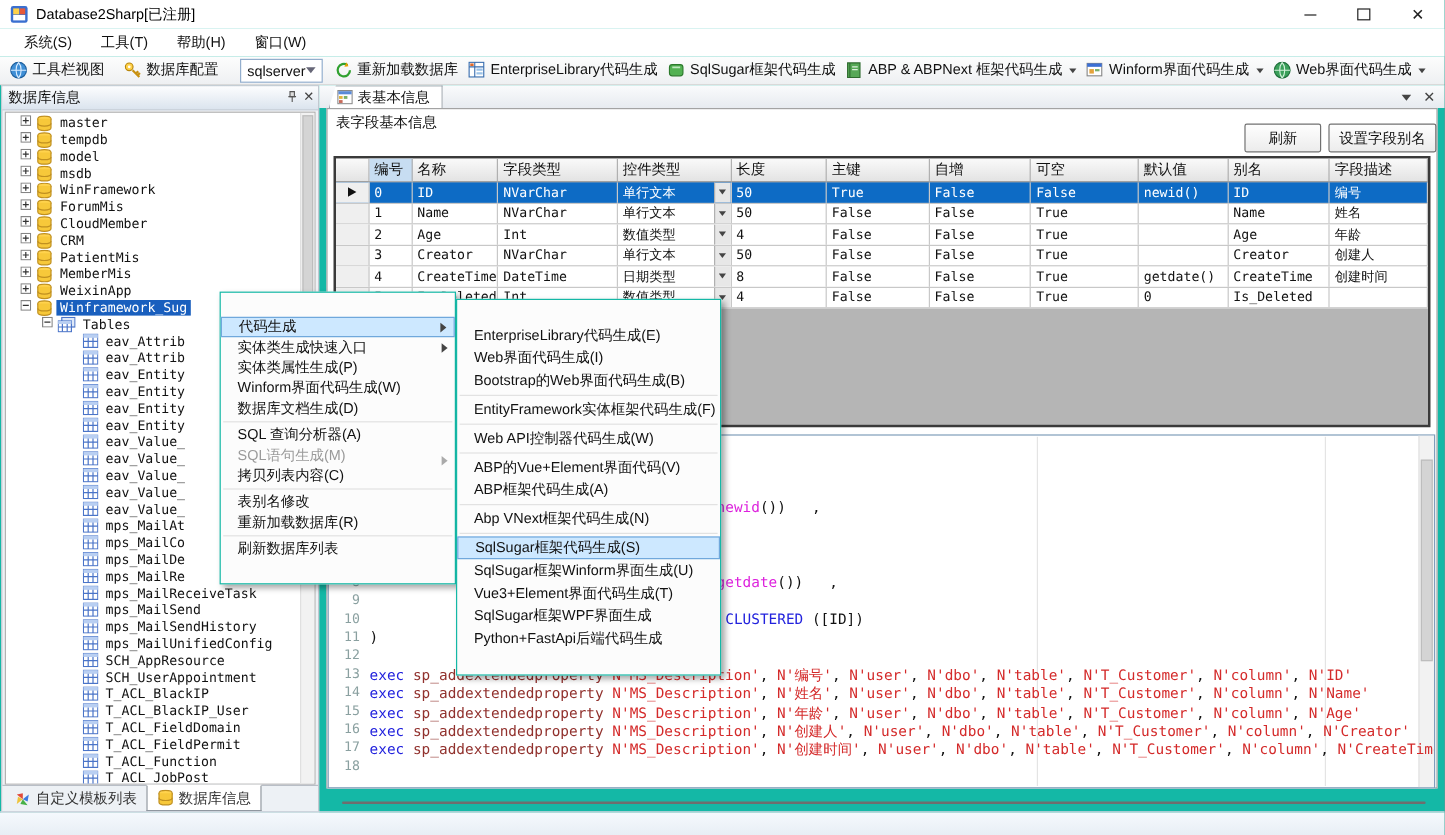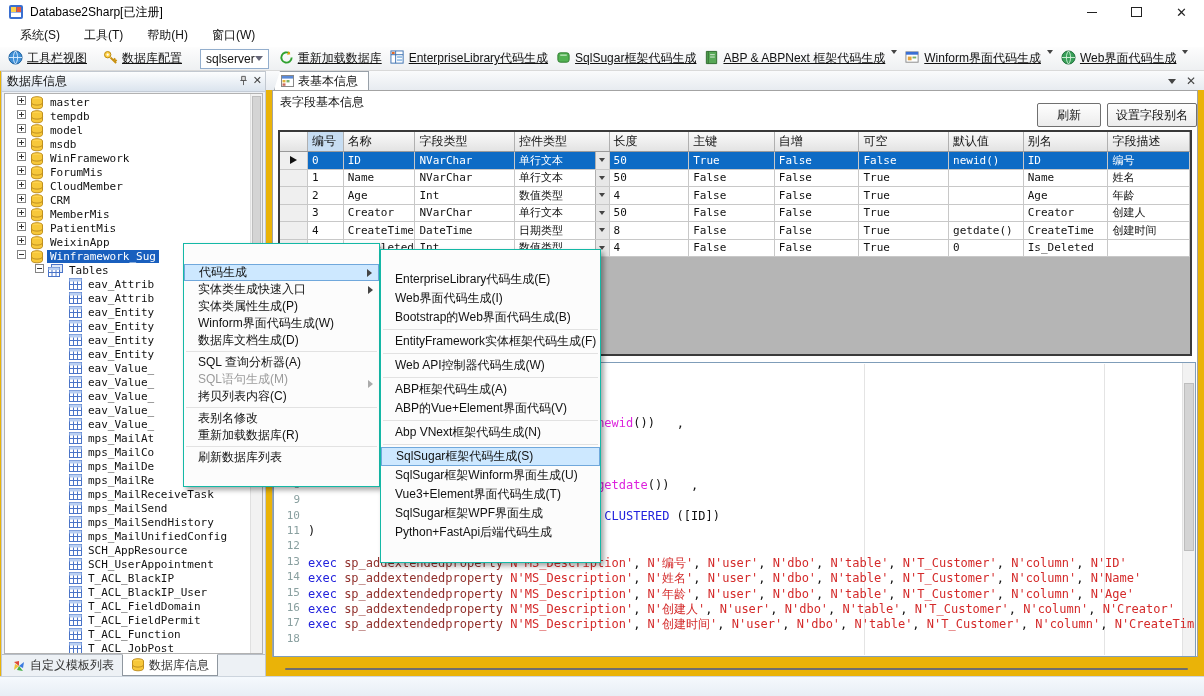--- a/index.html
+++ b/index.html
@@ -1,34 +1,34 @@
 <!DOCTYPE html>
 <html><head>
 <meta charset="utf-8">
 <style>
   html,body{margin:0;padding:0;background:#888;}
-  #app{position:relative;width:1204px;height:696px;background:#eab308;overflow:hidden;
+  #app{position:relative;width:1204px;height:696px;background:#14b8a6;overflow:hidden;
        font-family:"Liberation Sans",sans-serif;font-size:12px;color:#111;}
   .abs{position:absolute;}
   
   .titlebar{left:0;top:0;width:1204px;height:24px;background:#fff;display:flex;align-items:center;}
   .title-text{margin-left:6px;font-size:12px;color:#000;}
   .win-btns{position:absolute;right:0;top:0;height:24px;display:flex;}
   .winbtn{width:45px;height:24px;display:flex;align-items:center;justify-content:center;}
   .glyph-min{width:10px;height:1px;background:#222;}
   .glyph-max{width:9px;height:8px;border:1px solid #222;}
   .glyph-close{font-size:13px;color:#222;line-height:1;}
   .appicon{margin-left:8px;display:flex;}
   
   .menubar{left:0;top:24px;width:1204px;height:23px;background:#fff;display:flex;align-items:center;padding-left:10px;}
   .menu-item{padding:3px 14px 3px 10px;}
   
   .toolbar{left:0;top:47px;width:1204px;height:24px;background:linear-gradient(#fdfdfd,#eef0f2);
            border-bottom:1px solid #d9d9d9;display:flex;align-items:center;padding:0 4px;box-sizing:border-box;}
-  .tbtn{display:flex;align-items:flex-start;gap:4px;padding:2px 4px;white-space:nowrap;text-decoration:underline;}
+  .tbtn{display:flex;align-items:center;gap:4px;padding:2px 4px;white-space:nowrap;}
   .tsep{width:1px;height:16px;background:#c6c6c6;margin:0 4px;}
   .combo{width:108px;height:18px;background:#fff;border:1px solid #93aecd;display:flex;align-items:center;
          justify-content:space-between;padding:0 5px;margin:0 6px;}
   .chev{width:0;height:0;border-left:4px solid transparent;border-right:4px solid transparent;border-top:5px solid #667;}
   .ddarrow{width:0;height:0;border-left:3.5px solid transparent;border-right:3.5px solid transparent;border-top:4px solid #444;margin-left:2px;}
   .icon{display:inline-flex;line-height:0;}
   
   .dock{left:1px;top:71px;width:265px;height:606px;background:#eef1f5;border:1px solid #c2c8d0;box-sizing:border-box;}
   .dock-header{position:absolute;left:0;top:0;right:0;height:20px;background:linear-gradient(#fcfdfe,#dbe4ee);
                border-bottom:1px solid #c4ccd6;display:flex;align-items:center;padding:0 5px;box-sizing:border-box;}
@@ -300,29 +300,29 @@
                 <path d="M1.5 3v7.5c0 1.3 2.5 2.3 5.5 2.3s5.5-1 5.5-2.3V3" fill="#f7c83a" stroke="#c09020"></path>
                 <path d="M1.5 6.8c0 1.3 2.5 2.3 5.5 2.3s5.5-1 5.5-2.3" fill="none" stroke="#c09020"></path>
               </svg></span><span class="tlabel">CRM</span></div>
           <div class="titem" style="padding-left: 12px;"><span class="icon"><svg width="9" height="9">
                 <rect x="0.5" y="0.5" width="8" height="8" fill="#fff" stroke="#848484"></rect>
                 <path d="M2 4.5h5M4.5 2v5" stroke="#333"></path>
               </svg></span><span class="icon" style="margin: 0px 3px 0px 4px;"><svg width="14" height="14" viewBox="0 0 14 14">
                 <ellipse cx="7" cy="3" rx="5.5" ry="2.3" fill="#ffd34d" stroke="#c09020"></ellipse>
                 <path d="M1.5 3v7.5c0 1.3 2.5 2.3 5.5 2.3s5.5-1 5.5-2.3V3" fill="#f7c83a" stroke="#c09020"></path>
                 <path d="M1.5 6.8c0 1.3 2.5 2.3 5.5 2.3s5.5-1 5.5-2.3" fill="none" stroke="#c09020"></path>
+              </svg></span><span class="tlabel">PatientMis</span></div>
+          <div class="titem" style="padding-left: 12px;"><span class="icon"><svg width="9" height="9">
+                <rect x="0.5" y="0.5" width="8" height="8" fill="#fff" stroke="#848484"></rect>
+                <path d="M2 4.5h5M4.5 2v5" stroke="#333"></path>
+              </svg></span><span class="icon" style="margin: 0px 3px 0px 4px;"><svg width="14" height="14" viewBox="0 0 14 14">
+                <ellipse cx="7" cy="3" rx="5.5" ry="2.3" fill="#ffd34d" stroke="#c09020"></ellipse>
+                <path d="M1.5 3v7.5c0 1.3 2.5 2.3 5.5 2.3s5.5-1 5.5-2.3V3" fill="#f7c83a" stroke="#c09020"></path>
+                <path d="M1.5 6.8c0 1.3 2.5 2.3 5.5 2.3s5.5-1 5.5-2.3" fill="none" stroke="#c09020"></path>
               </svg></span><span class="tlabel">MemberMis</span></div>
-          <div class="titem" style="padding-left: 12px;"><span class="icon"><svg width="9" height="9">
-                <rect x="0.5" y="0.5" width="8" height="8" fill="#fff" stroke="#848484"></rect>
-                <path d="M2 4.5h5M4.5 2v5" stroke="#333"></path>
-              </svg></span><span class="icon" style="margin: 0px 3px 0px 4px;"><svg width="14" height="14" viewBox="0 0 14 14">
-                <ellipse cx="7" cy="3" rx="5.5" ry="2.3" fill="#ffd34d" stroke="#c09020"></ellipse>
-                <path d="M1.5 3v7.5c0 1.3 2.5 2.3 5.5 2.3s5.5-1 5.5-2.3V3" fill="#f7c83a" stroke="#c09020"></path>
-                <path d="M1.5 6.8c0 1.3 2.5 2.3 5.5 2.3s5.5-1 5.5-2.3" fill="none" stroke="#c09020"></path>
-              </svg></span><span class="tlabel">PatientMis</span></div>
           <div class="titem" style="padding-left: 12px;"><span class="icon"><svg width="9" height="9">
                 <rect x="0.5" y="0.5" width="8" height="8" fill="#fff" stroke="#848484"></rect>
                 <path d="M2 4.5h5M4.5 2v5" stroke="#333"></path>
               </svg></span><span class="icon" style="margin: 0px 3px 0px 4px;"><svg width="14" height="14" viewBox="0 0 14 14">
                 <ellipse cx="7" cy="3" rx="5.5" ry="2.3" fill="#ffd34d" stroke="#c09020"></ellipse>
                 <path d="M1.5 3v7.5c0 1.3 2.5 2.3 5.5 2.3s5.5-1 5.5-2.3V3" fill="#f7c83a" stroke="#c09020"></path>
                 <path d="M1.5 6.8c0 1.3 2.5 2.3 5.5 2.3s5.5-1 5.5-2.3" fill="none" stroke="#c09020"></path>
               </svg></span><span class="tlabel">WeixinApp</span></div>
           <div class="titem" style="padding-left: 12px;"><span class="icon"><svg width="9" height="9">
                 <rect x="0.5" y="0.5" width="8" height="8" fill="#fff" stroke="#848484"></rect>
@@ -866,24 +866,24 @@
       <div class="msep"></div>
       <div class="mitem">
         <span>EntityFramework实体框架代码生成(F)</span>
       </div>
       <div class="msep"></div>
       <div class="mitem">
         <span>Web API控制器代码生成(W)</span>
       </div>
       <div class="msep"></div>
       <div class="mitem">
+        <span>ABP的Vue+Element界面代码(V)</span>
+      </div>
+      <div class="mitem">
         <span>ABP框架代码生成(A)</span>
-      </div>
-      <div class="mitem">
-        <span>ABP的Vue+Element界面代码(V)</span>
       </div>
       <div class="msep"></div>
       <div class="mitem">
         <span>Abp VNext框架代码生成(N)</span>
       </div>
       <div class="msep"></div>
       <div class="mitem hl">
         <span>SqlSugar框架代码生成(S)</span>
       </div>
       <div class="mitem">

